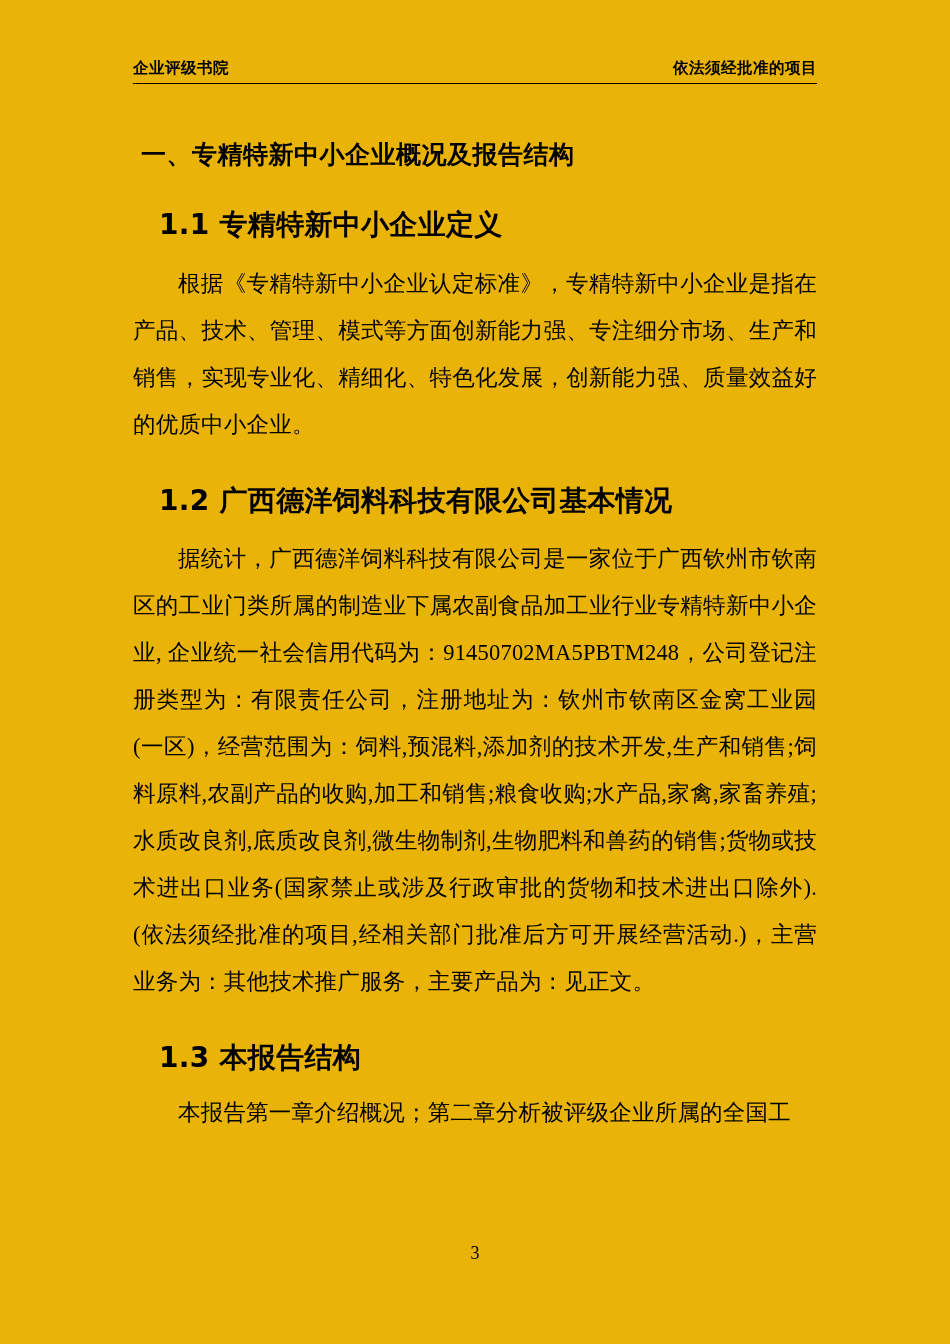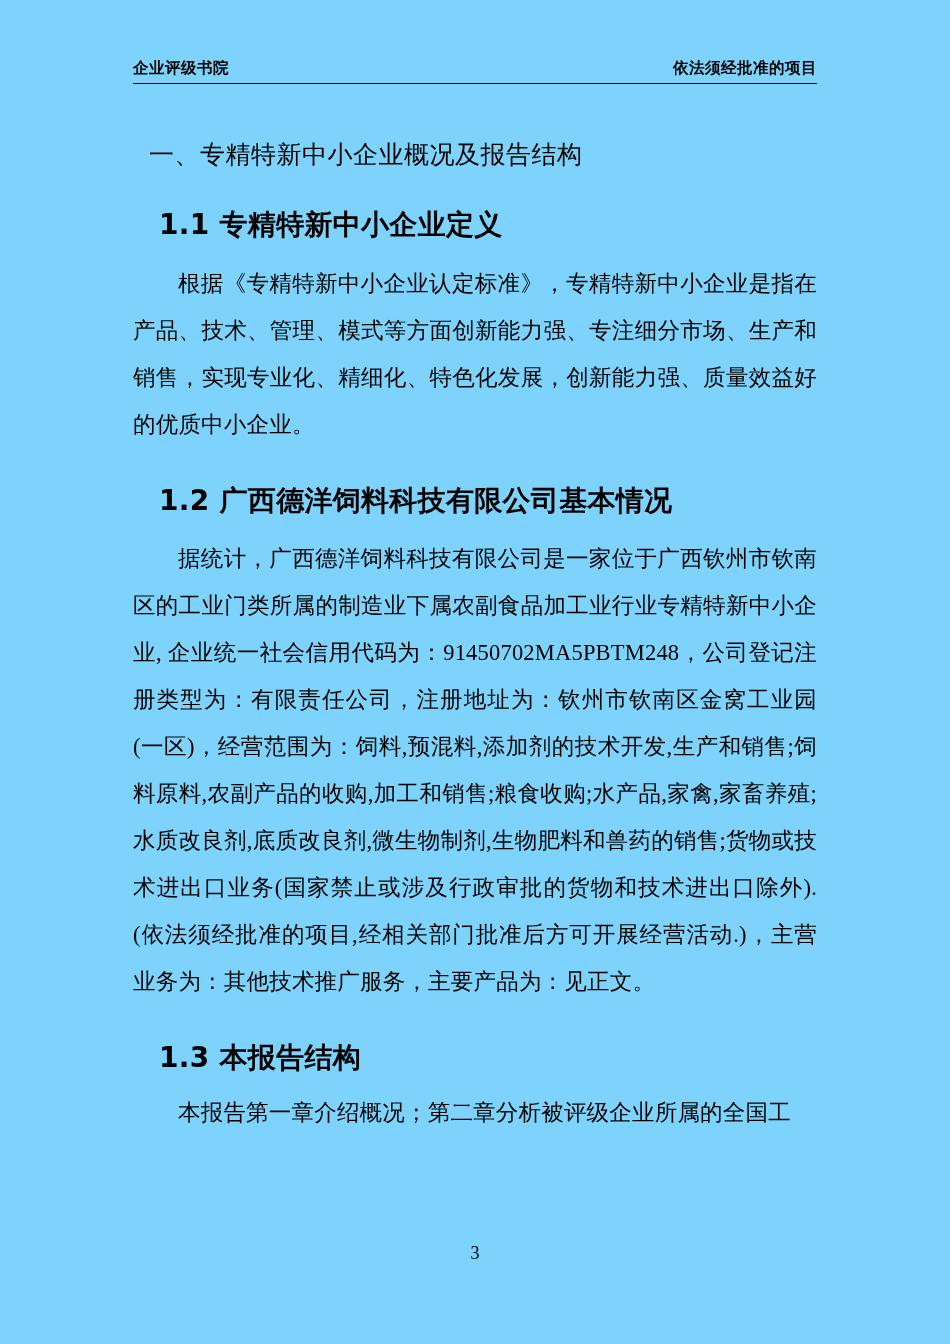--- a/index.html
+++ b/index.html
@@ -4,21 +4,21 @@
 <style>
   html, body {
     margin: 0;
     padding: 0;
     background: #ffffff;
   }
   .page {
     position: relative;
     width: 950px;
     height: 1344px;
-    background: #7dd3fc;
+    background: #eab308;
     box-sizing: border-box;
     font-family: "Liberation Serif", "DejaVu Serif", serif;
     color: #000000;
     overflow: hidden;
   }
   .content {
     position: absolute;
     left: 133px;
     top: 58px;
     width: 684px;
@@ -36,22 +36,22 @@
     padding-bottom: 4px;
     border-bottom: 1.2px solid #000;
   }
   .run-head .left  { white-space: nowrap; }
   .run-head .right { white-space: nowrap; }
 
   
   h1.sec {
     font-family: "DejaVu Sans", "Liberation Sans", sans-serif;
     font-size: 25px;
-    font-weight: normal;
-    margin: 54px 0 0 8px;
+    font-weight: bold;
+    margin: 54px 0 0 0;
     padding: 0;
     line-height: 1.35;
     letter-spacing: 0.5px;
     text-indent: 8px;
   }
   h2.sub {
     font-family: "DejaVu Sans", "Liberation Sans", sans-serif;
     font-size: 28px;
     font-weight: bold;
     margin: 34px 0 0 0;

